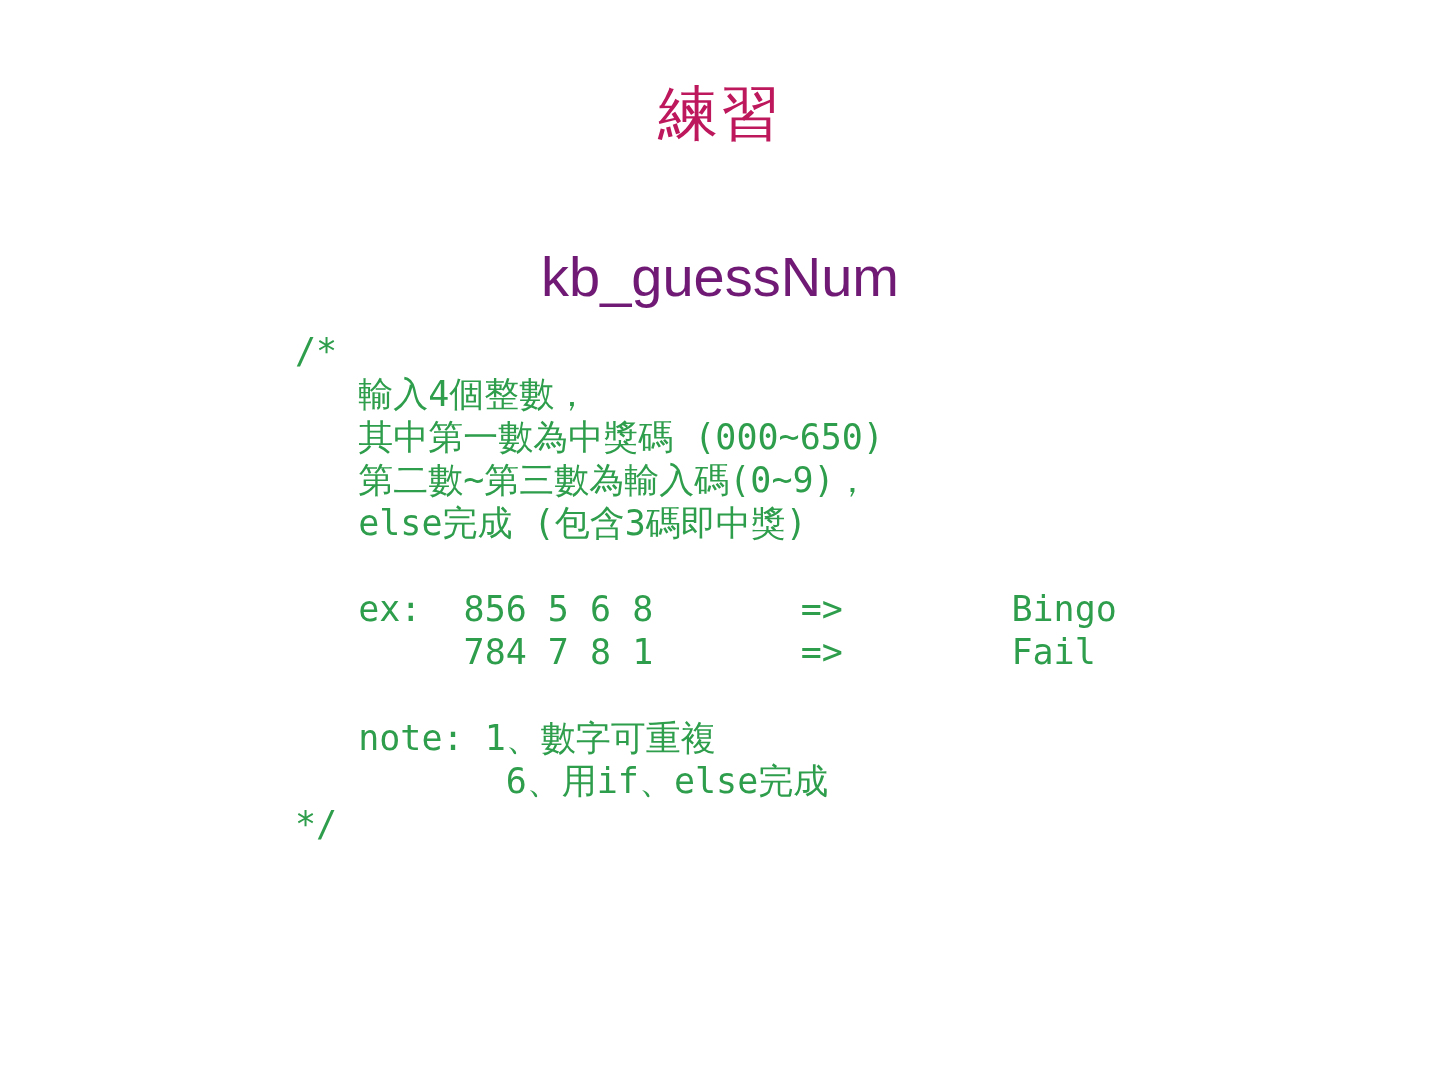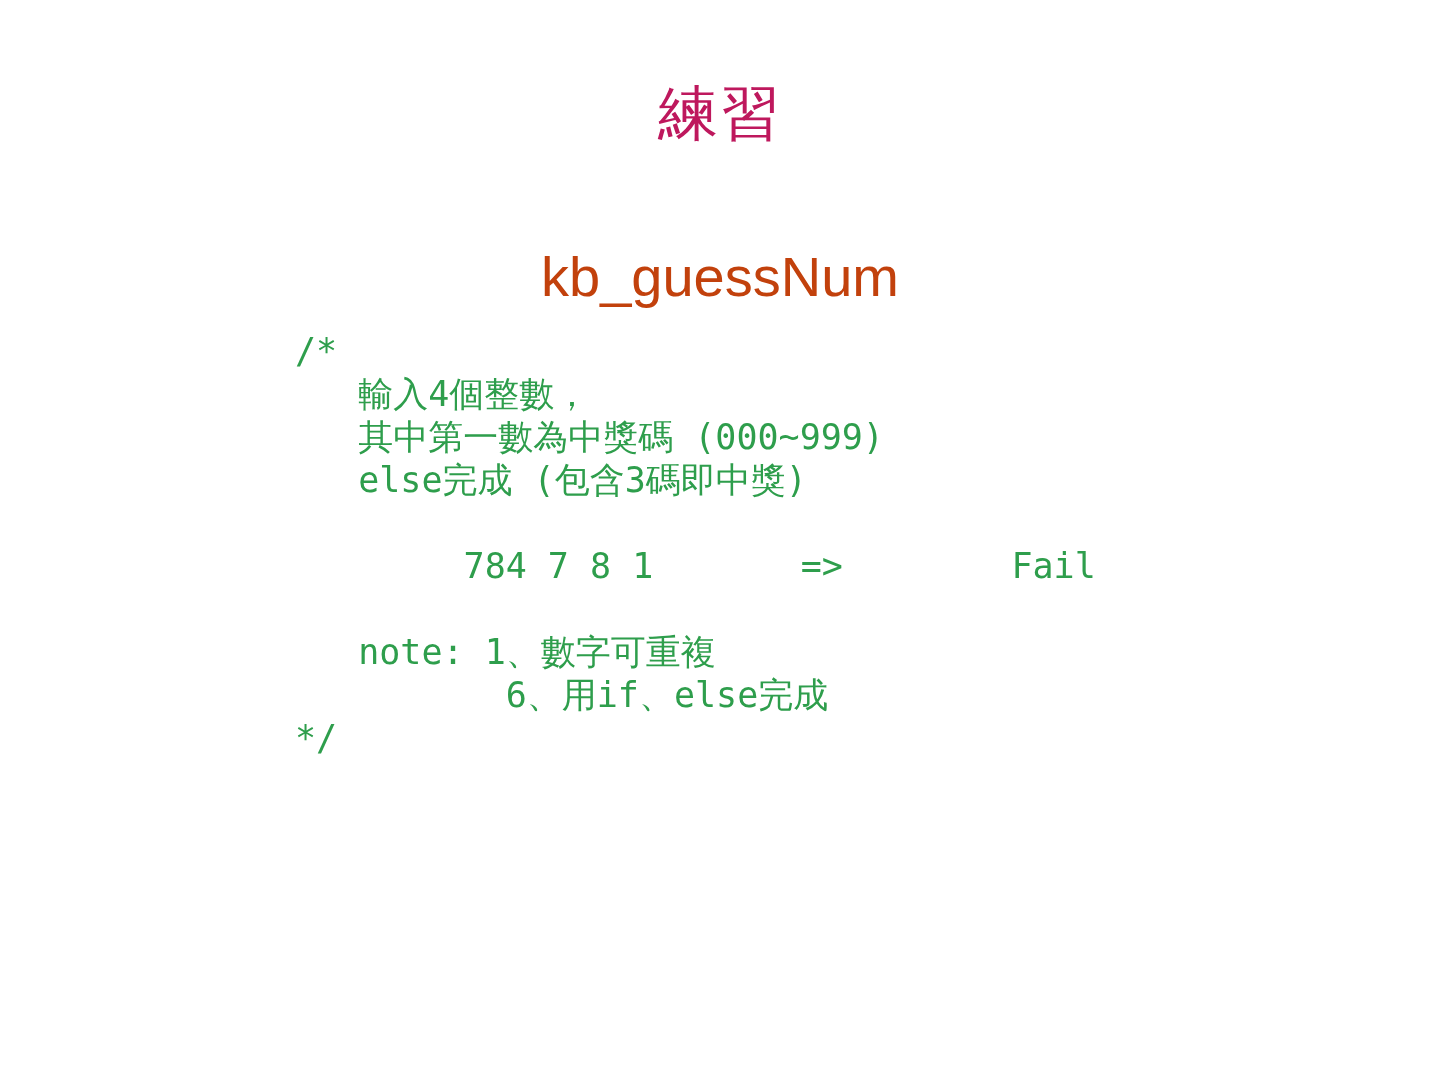--- a/index.html
+++ b/index.html
@@ -36,21 +36,21 @@
   .slide-subtitle {
     position: absolute;
     top: 246px;
     left: 0;
     width: 100%;
     text-align: center;
     font-family: "Liberation Sans", sans-serif;
     font-weight: 400;
     font-size: 56px;
     line-height: 1.1;
-    color: #c2410c;
+    color: #701a75;
   }
   .code-block {
     position: absolute;
     left: 295px;
     top: 330px;
     font-family: "DejaVu Sans Mono", "Liberation Mono", monospace;
     font-size: 35px;
     line-height: 43px;
     color: #2E9E4C; 
   }
@@ -64,23 +64,25 @@
 
 <div class="slide" style="background: rgb(255, 255, 255); color: rgb(0, 0, 0);">
 
   <h1 class="slide-title">練習</h1>
 
   <div class="slide-subtitle">kb_guessNum</div>
 
   <div class="code-block" style="color: rgb(46, 158, 76);">
     <div class="code-line">/*</div>
     <div class="code-line">   輸入4個整數，</div>
-    <div class="code-line">   其中第一數為中獎碼 (000~999)</div>
+    <div class="code-line">   其中第一數為中獎碼 (000~650)</div>
+    <div class="code-line">   第二數~第三數為輸入碼(0~9)，</div>
     <div class="code-line">   else完成 (包含3碼即中獎)</div>
     <div class="code-line"></div>
+    <div class="code-line">   ex:  856 5 6 8       =&gt;        Bingo</div>
     <div class="code-line">        784 7 8 1       =&gt;        Fail</div>
     <div class="code-line"></div>
     <div class="code-line">   note: 1、數字可重複</div>
     <div class="code-line">          6、用if、else完成</div>
     <div class="code-line">*/</div>
   </div>
 
 </div>
 
 </body></html>

